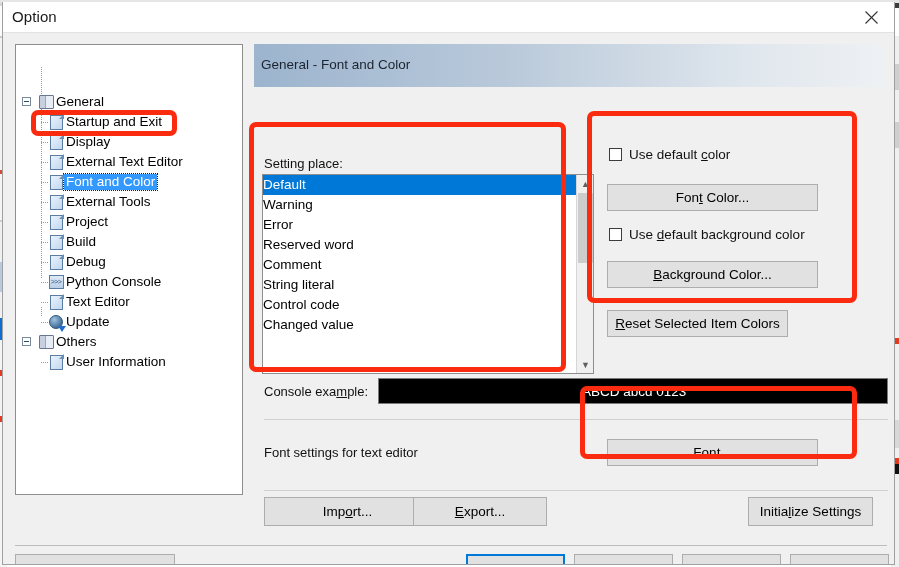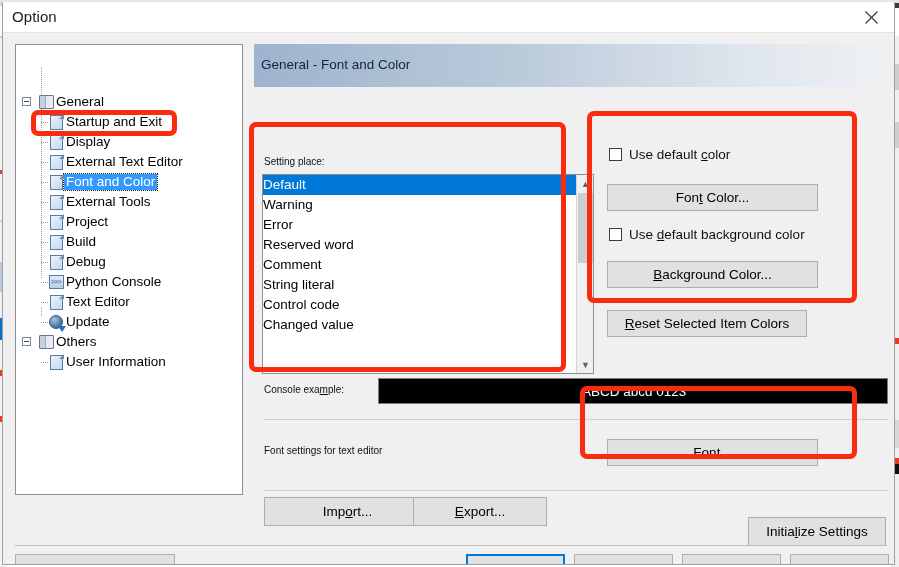--- a/index.html
+++ b/index.html
@@ -139,21 +139,21 @@
     position: absolute; left: 251px; top: 11px;
     width: 630px; height: 43px;
     background: linear-gradient(to right, #9cb4ce 0%, #b9c9da 40%, #dfe6ed 78%, #eef1f4 100%);
   }
   #banner-text {
     position: absolute; left: 7px; top: 13px;
     font-size: 13.5px; color: #1b2430;
   }
 
   
-  .lbl-static { position: absolute; font-size: 10px; color: #111; white-space: nowrap; }
+  .lbl-static { position: absolute; font-size: 13px; color: #111; white-space: nowrap; }
 
   
   #listbox {
     position: absolute; left: 259px; top: 141px;
     width: 332px; height: 200px;
     background: #ffffff; border: 1px solid #8e8e8e;
     overflow: hidden; font-size: 13.5px;
   }
   #listitems { position: absolute; left: 0; top: 0; right: 17px; }
   .litem { height: 20px; line-height: 20px; color: #000; white-space: nowrap; }
@@ -426,21 +426,21 @@
 
     <div class="cbrow" style="left:606px; top:194px;">
       <span class="cbbox"></span>
       <span><span>Use </span><u>d</u><span>efault background color</span></span>
     </div>
 
     <div class="btn" style="left:604px; top:228px; width:211px; height:27px;">
       <span><u>B</u><span>ackground Color...</span></span>
     </div>
 
-    <div class="btn" style="left:604px; top:277px; width:200px; height:27px;">
+    <div class="btn" style="left:604px; top:277px; width:181px; height:27px;">
       <span><u>R</u><span>eset Selected Item Colors</span></span>
     </div>
 
     <div class="lbl-static" style="left:261px; top:351px;">
       <span>Console exa</span><u>m</u><span>ple:</span>
     </div>
     <div id="example-box">
       <div id="example-text">ABCD abcd 0123</div>
     </div>
 
@@ -452,21 +452,21 @@
     <div class="btn" style="left:604px; top:406px; width:211px; height:27px;">
       <span><u>F</u><span>ont...</span></span>
     </div>
 
     <div class="btn" style="left:261px; top:464px; width:167px; height:29px;">
       <span><span>Imp</span><u>o</u><span>rt...</span></span>
     </div>
     <div class="btn" style="left:410px; top:464px; width:134px; height:29px;">
       <span><u>E</u><span>xport...</span></span>
     </div>
-    <div class="btn" style="left:745px; top:464px; width:138px; height:29px;margin-top:20px;">
+    <div class="btn" style="left:745px; top:464px; width:125px; height:29px;">
       <span><span>Initia</span><u>l</u><span>ize Settings</span></span>
     </div>
 
     <div class="sep-strong" style="left:12px; top:512px; width:872px;"></div>
 
     <div class="btn" style="left:12px; top:521px; width:160px; height:29px;">
       <span><u>I</u><span>nitialize All Settings</span></span>
     </div>
     <div class="btn focus" style="left:463px; top:521px; width:99px; height:29px;">
       <span>OK</span>

